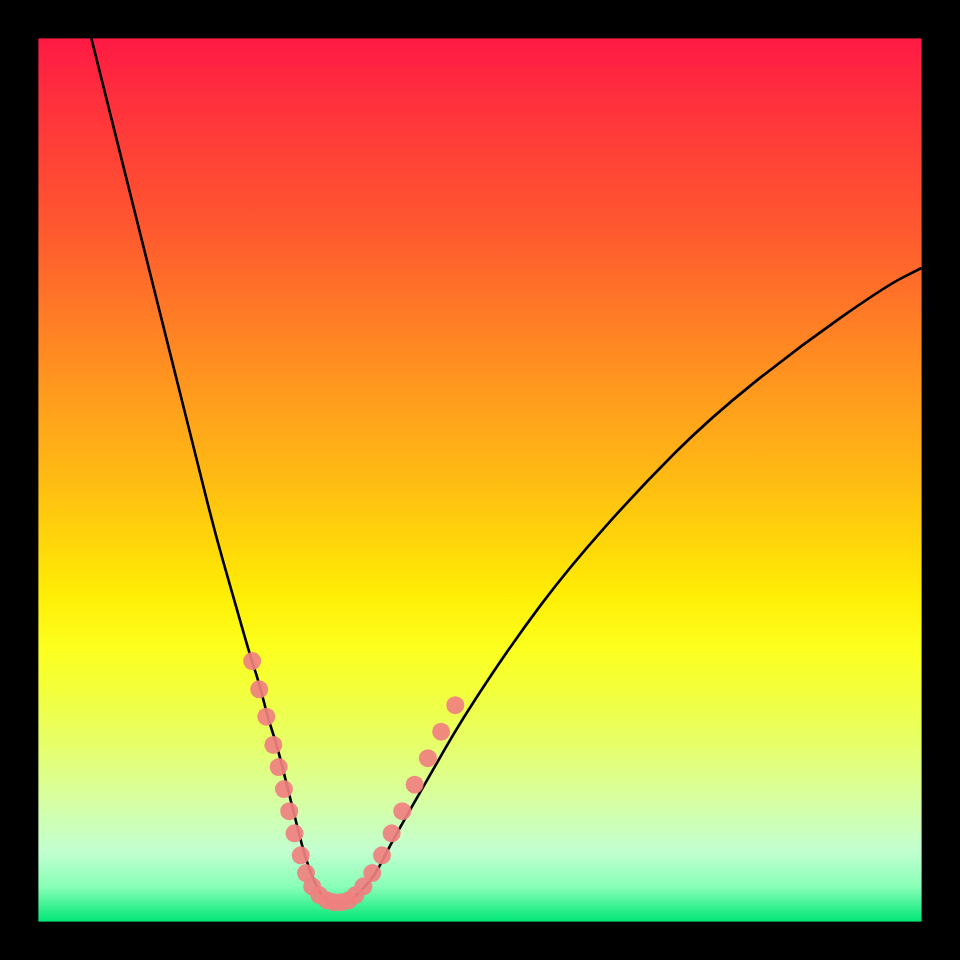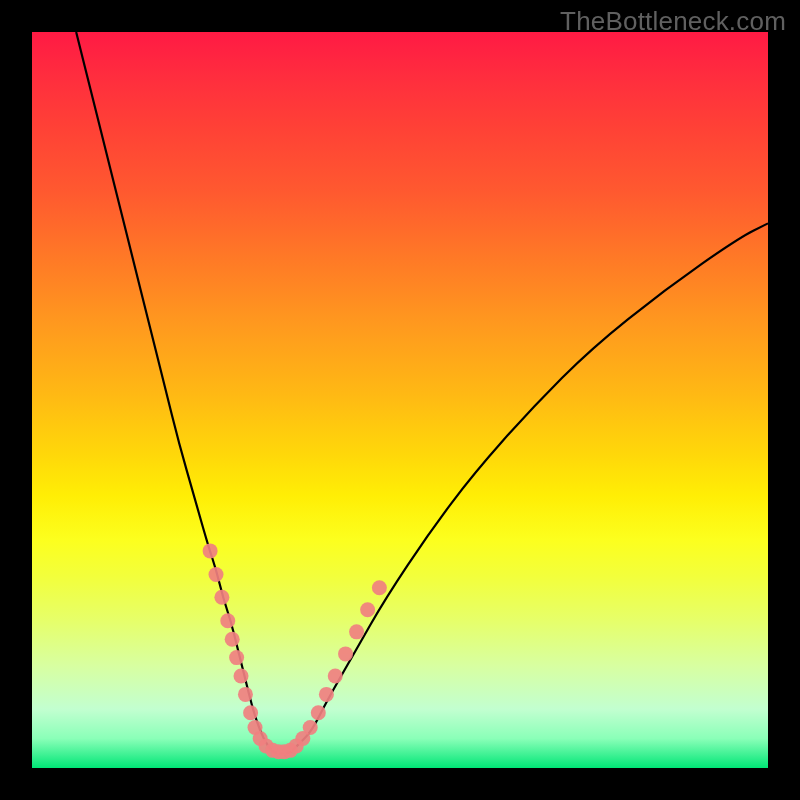--- a/index.html
+++ b/index.html
@@ -96,14 +96,13 @@
           <circle cx="286.30" cy="680.80" r="7.5" fill="#f08080" fill-opacity="0.92"></circle>
           <circle cx="294.40" cy="662.40" r="7.5" fill="#f08080" fill-opacity="0.92"></circle>
           <circle cx="303.23" cy="644.00" r="7.5" fill="#f08080" fill-opacity="0.92"></circle>
           <circle cx="313.54" cy="621.92" r="7.5" fill="#f08080" fill-opacity="0.92"></circle>
           <circle cx="324.58" cy="599.84" r="7.5" fill="#f08080" fill-opacity="0.92"></circle>
           <circle cx="335.62" cy="577.76" r="7.5" fill="#f08080" fill-opacity="0.92"></circle>
           <circle cx="347.39" cy="555.68" r="7.5" fill="#f08080" fill-opacity="0.92"></circle>
         </g>
     </svg>
   </div>
-  <div class="watermark">TheBottleneck.com</div>
 </div>
 
 </body></html>

